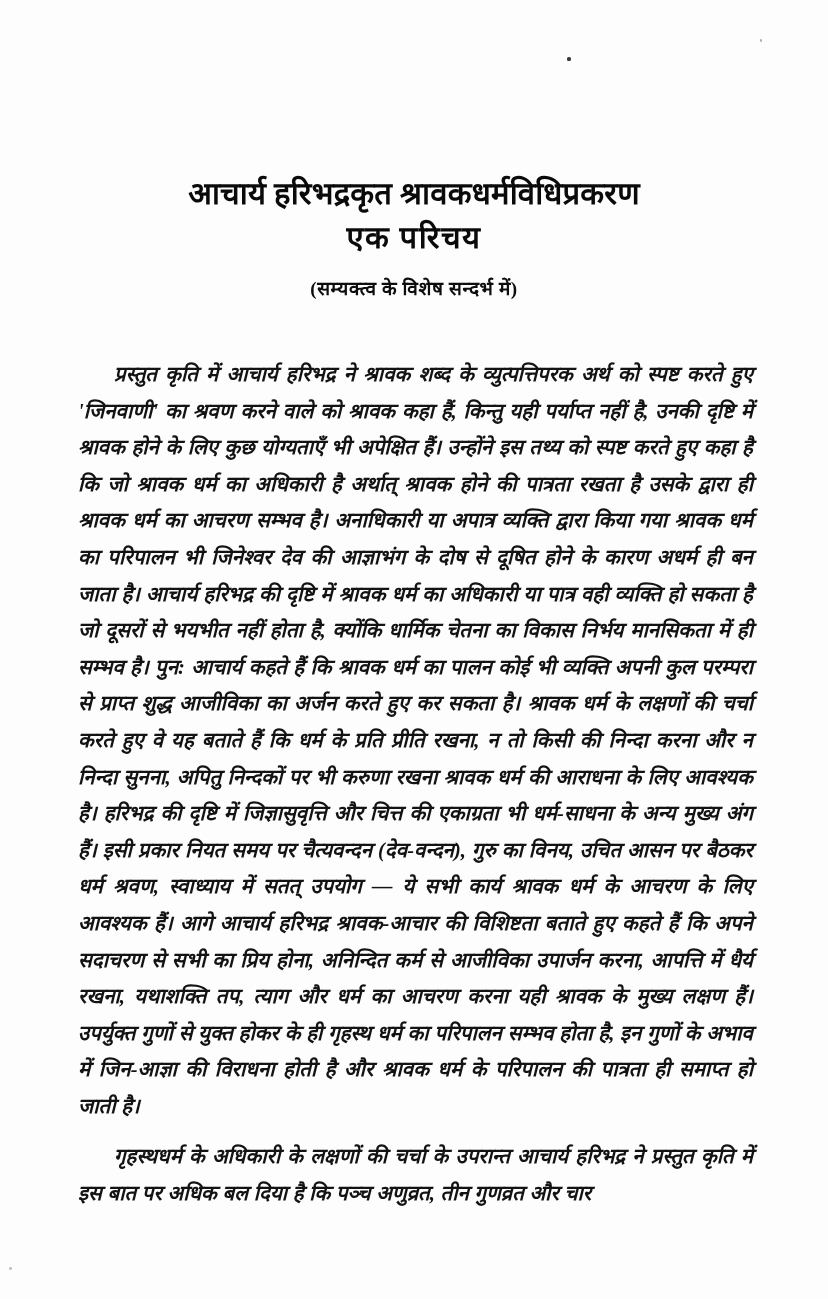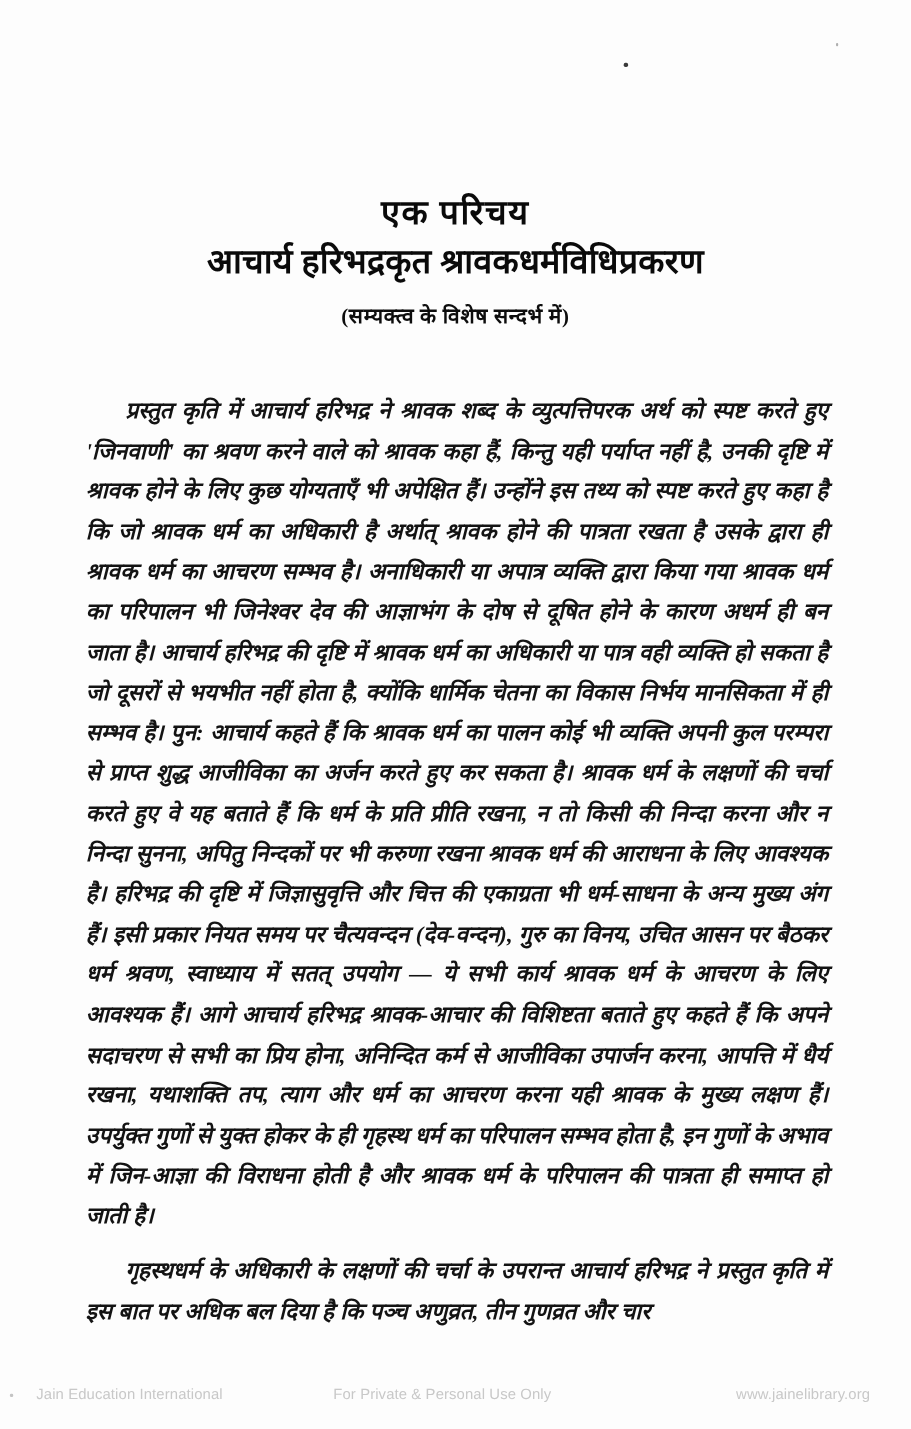--- a/index.html
+++ b/index.html
@@ -129,29 +129,24 @@
 <body>
 
 <div class="page">
 
   <div class="speck speck-a"></div>
   <div class="speck speck-b"></div>
   <div class="speck speck-c"></div>
   <div class="speck speck-d"></div>
 
   <header class="title-block">
+    <div class="doc-title-line">आचार्य हरिभद्रकृत श्रावकधर्मविधिप्रकरण</div>
     <div class="doc-title-line second">एक परिचय</div>
-    <div class="doc-title-line">आचार्य हरिभद्रकृत श्रावकधर्मविधिप्रकरण</div>
     <div class="doc-subtitle">(सम्यक्त्व के विशेष सन्दर्भ में)</div>
   </header>
 
   <main class="body-text">
     <p class="para indent">प्रस्तुत कृति में आचार्य हरिभद्र ने श्रावक शब्द के व्युत्पत्तिपरक अर्थ को स्पष्ट करते हुए 'जिनवाणी' का श्रवण करने वाले को श्रावक कहा हैं, किन्तु यही पर्याप्त नहीं है, उनकी दृष्टि में श्रावक होने के लिए कुछ योग्यताएँ भी अपेक्षित हैं। उन्होंने इस तथ्य को स्पष्ट करते हुए कहा है कि जो श्रावक धर्म का अधिकारी है अर्थात् श्रावक होने की पात्रता रखता है उसके द्वारा ही श्रावक धर्म का आचरण सम्भव है। अनाधिकारी या अपात्र व्यक्ति द्वारा किया गया श्रावक धर्म का परिपालन भी जिनेश्वर देव की आज्ञाभंग के दोष से दूषित होने के कारण अधर्म ही बन जाता है। आचार्य हरिभद्र की दृष्टि में श्रावक धर्म का अधिकारी या पात्र वही व्यक्ति हो सकता है जो दूसरों से भयभीत नहीं होता है, क्योंकि धार्मिक चेतना का विकास निर्भय मानसिकता में ही सम्भव है। पुन: आचार्य कहते हैं कि श्रावक धर्म का पालन कोई भी व्यक्ति अपनी कुल परम्परा से प्राप्त शुद्ध आजीविका का अर्जन करते हुए कर सकता है। श्रावक धर्म के लक्षणों की चर्चा करते हुए वे यह बताते हैं कि धर्म के प्रति प्रीति रखना, न तो किसी की निन्दा करना और न निन्दा सुनना, अपितु निन्दकों पर भी करुणा रखना श्रावक धर्म की आराधना के लिए आवश्यक है। हरिभद्र की दृष्टि में जिज्ञासुवृत्ति और चित्त की एकाग्रता भी धर्म-साधना के अन्य मुख्य अंग हैं। इसी प्रकार नियत समय पर चैत्यवन्दन (देव-वन्दन), गुरु का विनय, उचित आसन पर बैठकर धर्म श्रवण, स्वाध्याय में सतत् उपयोग — ये सभी कार्य श्रावक धर्म के आचरण के लिए आवश्यक हैं। आगे आचार्य हरिभद्र श्रावक-आचार की विशिष्टता बताते हुए कहते हैं कि अपने सदाचरण से सभी का प्रिय होना, अनिन्दित कर्म से आजीविका उपार्जन करना, आपत्ति में धैर्य रखना, यथाशक्ति तप, त्याग और धर्म का आचरण करना यही श्रावक के मुख्य लक्षण हैं। उपर्युक्त गुणों से युक्त होकर के ही गृहस्थ धर्म का परिपालन सम्भव होता है, इन गुणों के अभाव में जिन-आज्ञा की विराधना होती है और श्रावक धर्म के परिपालन की पात्रता ही समाप्त हो जाती है।</p>
     <p class="para indent tail">गृहस्थधर्म के अधिकारी के लक्षणों की चर्चा के उपरान्त आचार्य हरिभद्र ने प्रस्तुत कृति में इस बात पर अधिक बल दिया है कि पञ्च अणुव्रत, तीन गुणव्रत और चार</p>
   </main>
 
-  <footer class="footer">
-    <span class="footer-left">Jain Education International</span>
-    <span class="footer-center">For Private &amp; Personal Use Only</span>
-    <span class="footer-right">www.jainelibrary.org</span>
-  </footer>
 
 </div>
 
 </body></html>

